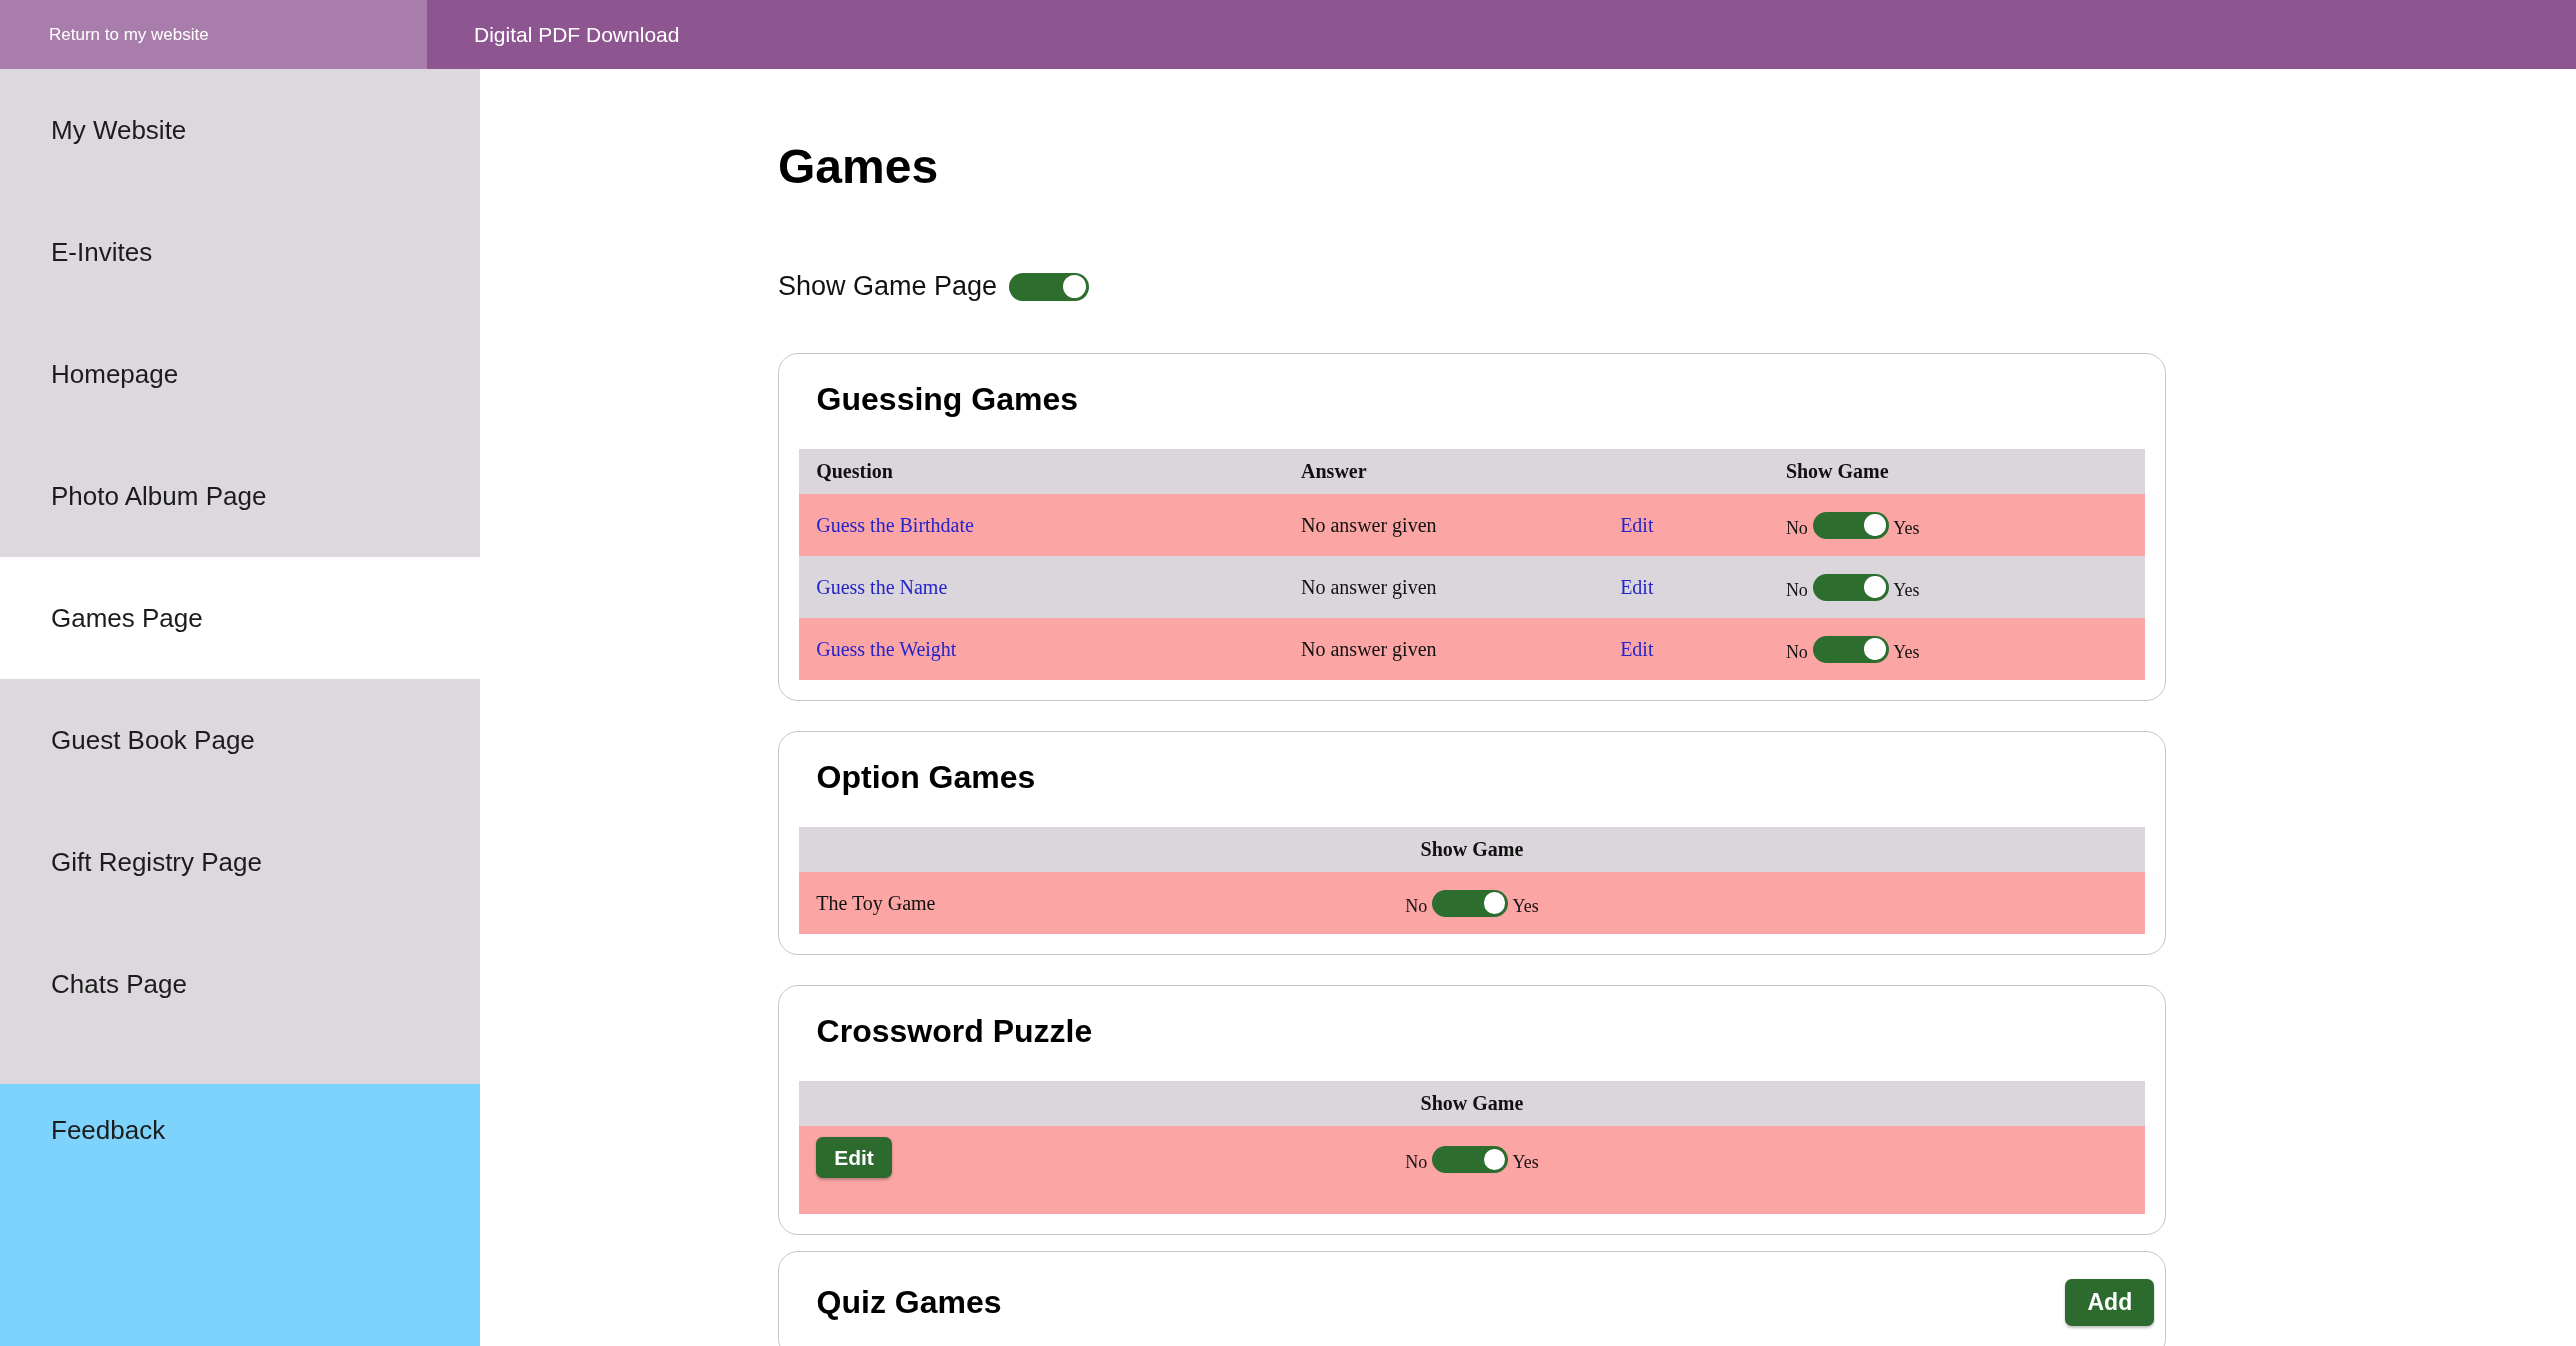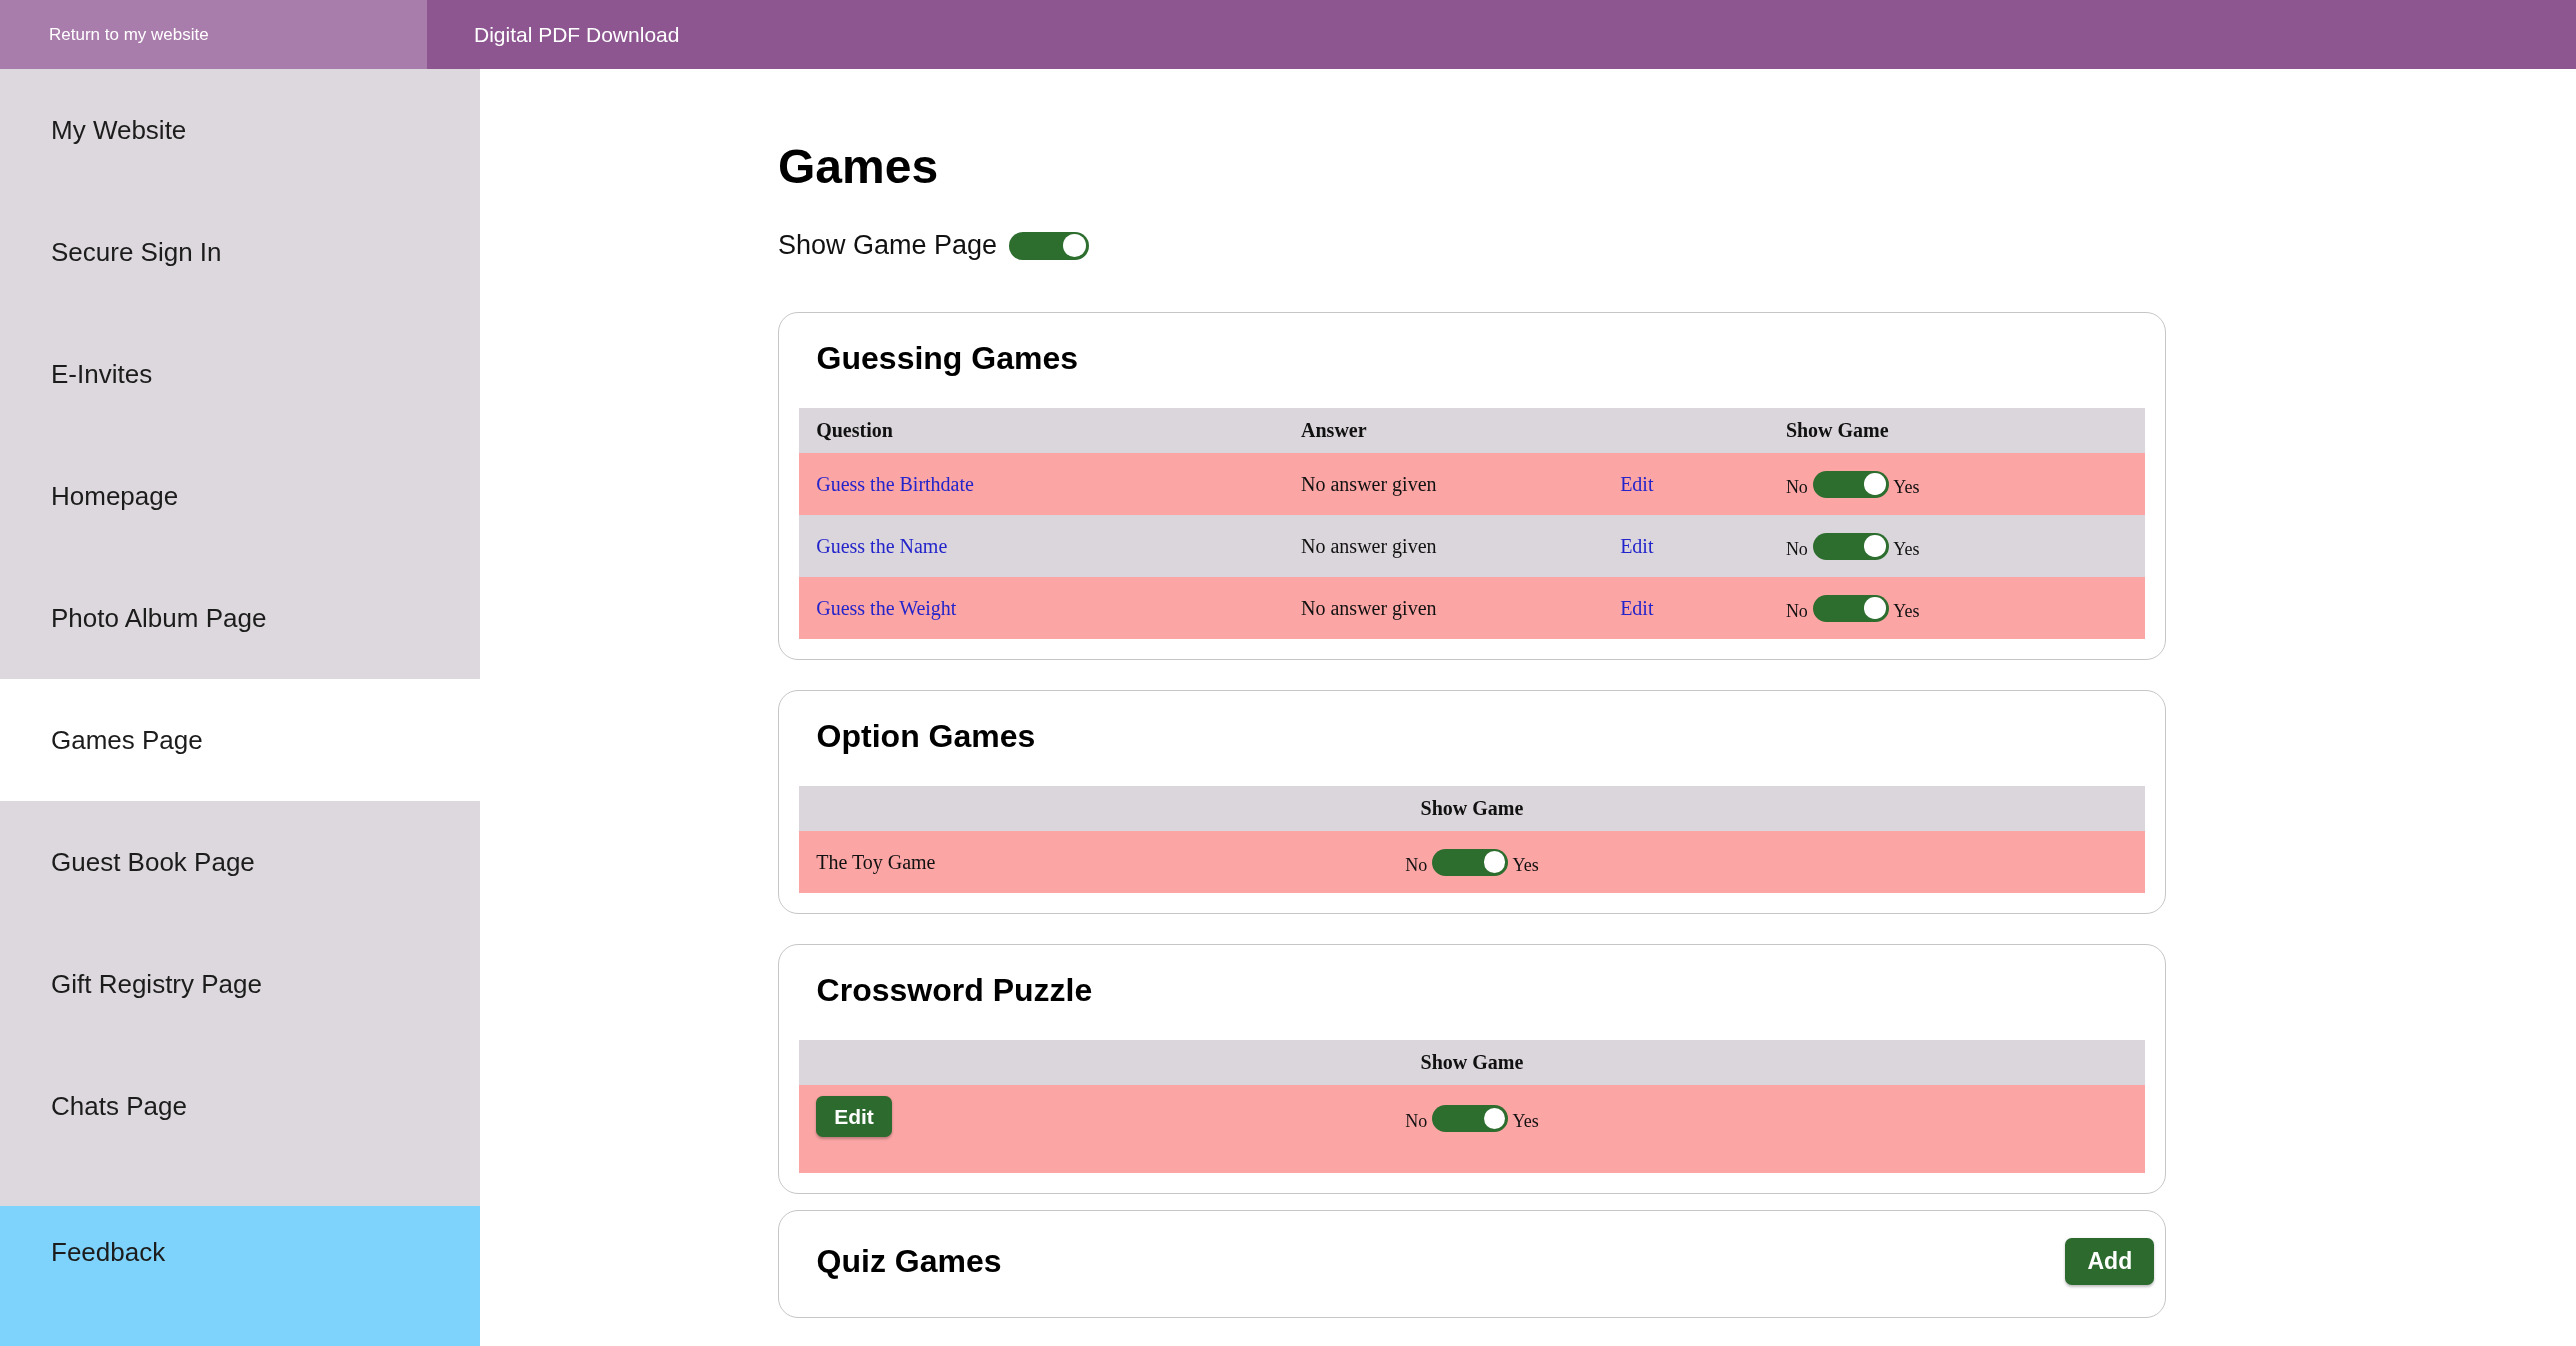--- a/index.html
+++ b/index.html
@@ -18,21 +18,21 @@
   .sidebar { width:480px; background:#dcd8dd; display:flex; flex-direction:column; flex:0 0 auto; }
   .side-item { min-height:122px; display:flex; align-items:center; padding-left:51px;
                font-size:26px; color:#1c1c1c; cursor:pointer; }
   .side-item.active { background:#ffffff; }
   .side-item.highlight { background:#7dd3fc; flex:1 1 auto; align-items:flex-start; padding-top:31px;margin-top:39px; }
 
   .main { flex:1 1 auto; padding:70px 0 0 298px; }
 
   .page-title { font-size:48px; font-weight:700; color:#000; }
 
-  .show-row { margin-top:36px; display:flex; align-items:center; gap:12px; font-size:27px; color:#111; }
+  .show-row { margin-top:77px; display:flex; align-items:center; gap:12px; font-size:27px; color:#111; }
 
   
   .toggle { position:relative; display:inline-block; width:80px; height:28px;
             background:#2d6e2f; border-radius:14px; cursor:pointer; flex:0 0 auto; }
   .toggle .knob { position:absolute; top:2.7px; right:2.7px; width:23px; height:23px;
                   border-radius:50%; background:#fff; }
   .toggle.sm { width:76px; height:27px; border-radius:13.5px; }
   .toggle.sm .knob { width:21.6px; height:21.6px; }
 
   
@@ -73,21 +73,20 @@
 
 <header class="topbar">
   <div class="return-btn">Return to my website</div>
   <div class="pdf-tab">Digital PDF Download</div>
 </header>
 
 <div class="layout">
 
   <nav class="sidebar">
     <div class="side-item">My Website</div>
-    <div class="side-item">Secure Sign In</div>
     <div class="side-item">E-Invites</div>
     <div class="side-item">Homepage</div>
     <div class="side-item">Photo Album Page</div>
     <div class="side-item active">Games Page</div>
     <div class="side-item">Guest Book Page</div>
     <div class="side-item">Gift Registry Page</div>
     <div class="side-item">Chats Page</div>
     <div class="side-item highlight">Feedback</div>
   </nav>
 

